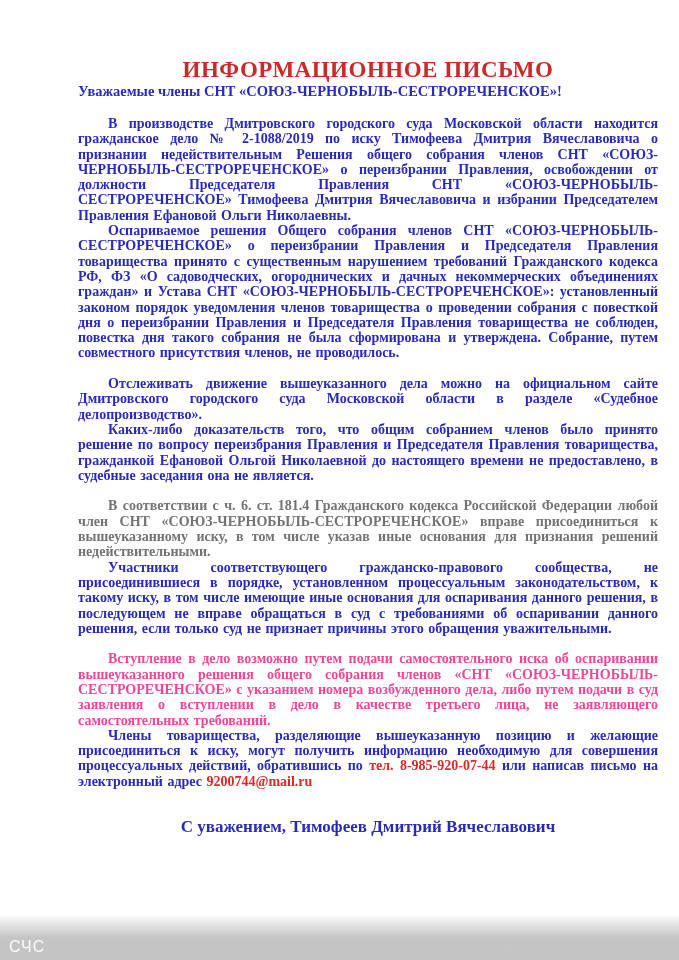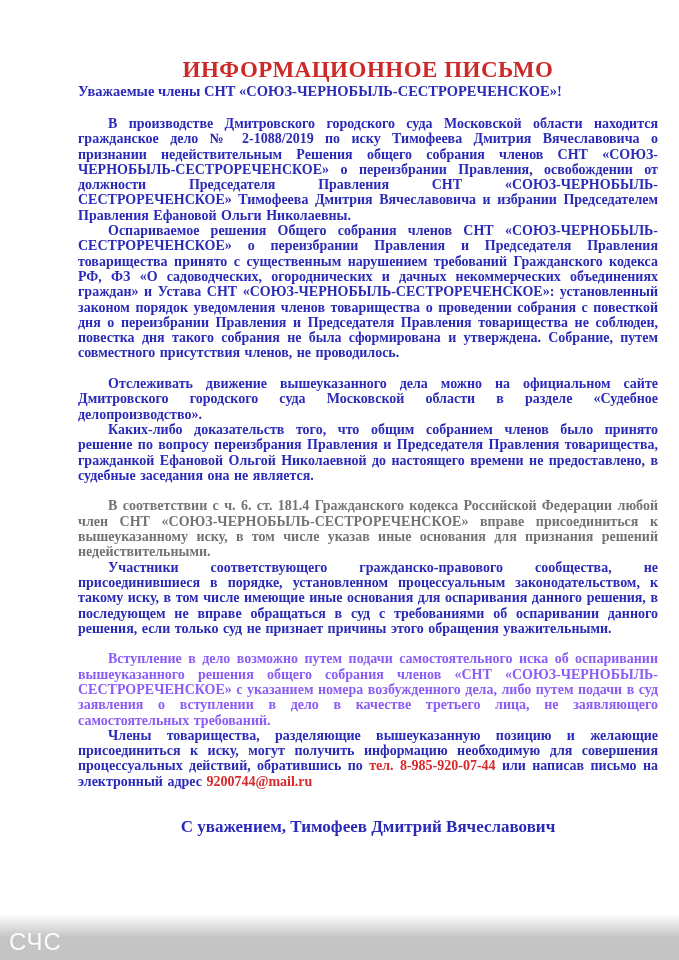--- a/index.html
+++ b/index.html
@@ -59,41 +59,41 @@
     position: absolute;
     left: 0; right: 0; bottom: 0;
     height: 46px;
     background: linear-gradient(to bottom, rgba(197,197,197,0) 0%, #c5c5c5 50%, #c3c3c3 100%);
   }
   .wm {
     position: absolute;
     left: 9px;
     bottom: 4px;
     font-family: "Liberation Sans", "DejaVu Sans", sans-serif;
-    font-size: 24px;
+    font-size: 16px;
     font-weight: 400;
     color: rgba(255,255,255,0.92);
     letter-spacing: 1px;
   }
 </style>
 </head>
 <body>
 
 <div class="page">
   <div class="doc">
     <h1 class="title" style="color: rgb(204, 42, 40);">ИНФОРМАЦИОННОЕ ПИСЬМО</h1>
     <div class="greeting">Уважаемые члены СНТ «СОЮЗ-ЧЕРНОБЫЛЬ-СЕСТРОРЕЧЕНСКОЕ»!</div>
     <div class="body-text" id="body-text">
         <p class="para"><span style="color: rgb(42, 42, 185);">В производстве Дмитровского городского суда Московской области находится гражданское дело № 2-1088/2019 по иску Тимофеева Дмитрия Вячеславовича о признании недействительным Решения общего собрания членов СНТ «СОЮЗ-ЧЕРНОБЫЛЬ-СЕСТРОРЕЧЕНСКОЕ» о переизбрании Правления, освобождении от должности Председателя Правления СНТ «СОЮЗ-ЧЕРНОБЫЛЬ-СЕСТРОРЕЧЕНСКОЕ» Тимофеева Дмитрия Вячеславовича и избрании Председателем Правления Ефановой Ольги Николаевны.</span></p>
         <p class="para"><span style="color: rgb(42, 42, 185);">Оспариваемое решения Общего собрания членов СНТ «СОЮЗ-ЧЕРНОБЫЛЬ-СЕСТРОРЕЧЕНСКОЕ» о переизбрании Правления и Председателя Правления товарищества принято с существенным нарушением требований Гражданского кодекса РФ, ФЗ «О садоводческих, огороднических и дачных некоммерческих объединениях граждан» и Устава СНТ «СОЮЗ-ЧЕРНОБЫЛЬ-СЕСТРОРЕЧЕНСКОЕ»: установленный законом порядок уведомления членов товарищества о проведении собрания с повесткой дня о переизбрании Правления и Председателя Правления товарищества не соблюден, повестка дня такого собрания не была сформирована и утверждена. Собрание, путем совместного присутствия членов, не проводилось.</span></p>
         <p class="para gap"><span style="color: rgb(42, 42, 185);">Отслеживать движение вышеуказанного дела можно на официальном сайте Дмитровского городского суда Московской области в разделе «Судебное делопроизводство».</span></p>
         <p class="para"><span style="color: rgb(42, 42, 185);">Каких-либо доказательств того, что общим собранием членов было принято решение по вопросу переизбрания Правления и Председателя Правления товарищества, гражданкой Ефановой Ольгой Николаевной до настоящего времени не предоставлено, в судебные заседания она не является.</span></p>
         <p class="para gap"><span style="color: #737373;">В соответствии с ч. 6. ст. 181.4 Гражданского кодекса Российской Федерации любой член СНТ «СОЮЗ-ЧЕРНОБЫЛЬ-СЕСТРОРЕЧЕНСКОЕ» вправе присоединиться к вышеуказанному иску, в том числе указав иные основания для признания решений недействительными.</span></p>
         <p class="para"><span style="color: rgb(42, 42, 185);">Участники соответствующего гражданско-правового сообщества, не присоединившиеся в порядке, установленном процессуальным законодательством, к такому иску, в том числе имеющие иные основания для оспаривания данного решения, в последующем не вправе обращаться в суд с требованиями об оспаривании данного решения, если только суд не признает причины этого обращения уважительными.</span></p>
-        <p class="para gap"><span style="color: #8b5cf6;">Вступление в дело возможно путем подачи самостоятельного иска об оспаривании вышеуказанного решения общего собрания членов «СНТ «СОЮЗ-ЧЕРНОБЫЛЬ-СЕСТРОРЕЧЕНСКОЕ» с указанием номера возбужденного дела, либо путем подачи в суд заявления о вступлении в дело в качестве третьего лица, не заявляющего самостоятельных требований.</span></p>
+        <p class="para gap"><span style="color: #ec4899;">Вступление в дело возможно путем подачи самостоятельного иска об оспаривании вышеуказанного решения общего собрания членов «СНТ «СОЮЗ-ЧЕРНОБЫЛЬ-СЕСТРОРЕЧЕНСКОЕ» с указанием номера возбужденного дела, либо путем подачи в суд заявления о вступлении в дело в качестве третьего лица, не заявляющего самостоятельных требований.</span></p>
         <p class="para"><span style="color: rgb(42, 42, 185);">Члены товарищества, разделяющие вышеуказанную позицию и желающие присоединиться к иску, могут получить информацию необходимую для совершения процессуальных действий, обратившись по </span><span style="color: rgb(216, 41, 43);">тел. 8-985-920-07-44</span><span style="color: rgb(42, 42, 185);"> или написав письмо на электронный адрес </span><span style="color: rgb(216, 41, 43);">9200744@mail.ru</span></p>
       </div>
     <div class="signature">С уважением, Тимофеев Дмитрий Вячеславович</div>
   </div>
   <div class="footer">
     <span class="wm">СЧС</span>
   </div>
 </div>
 
 </body></html>

